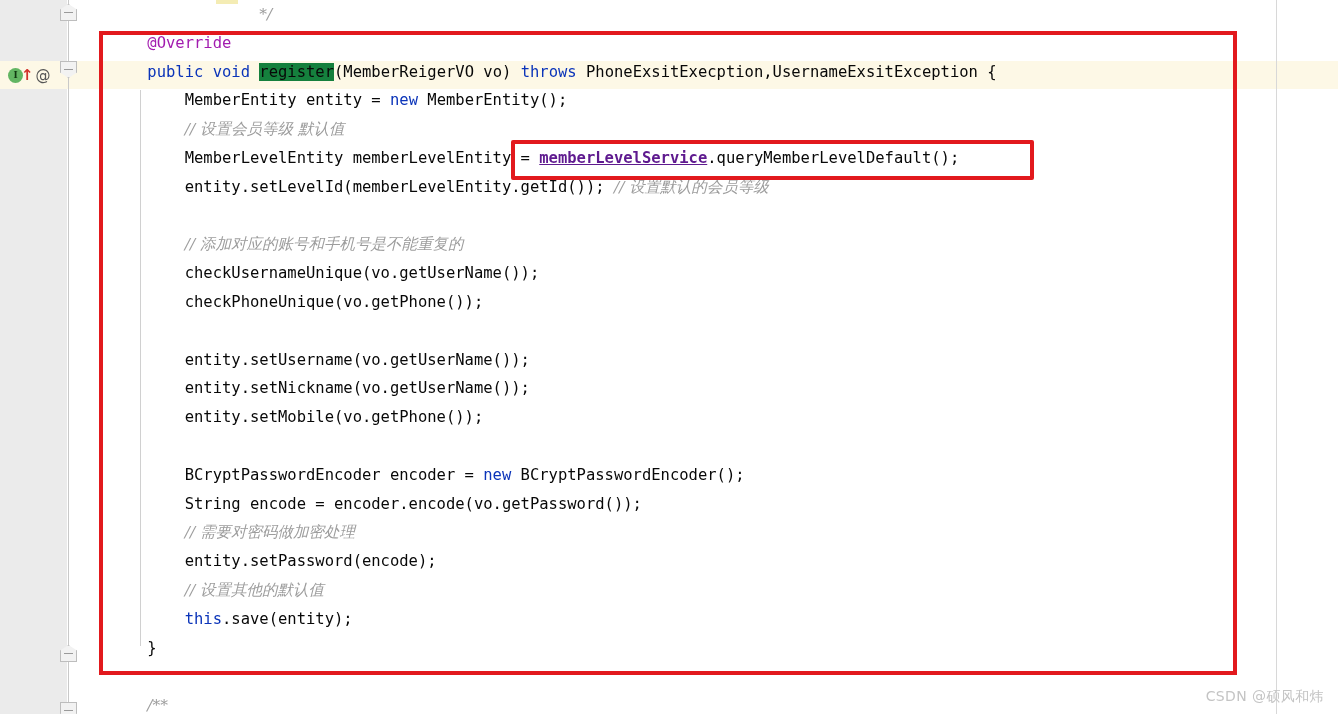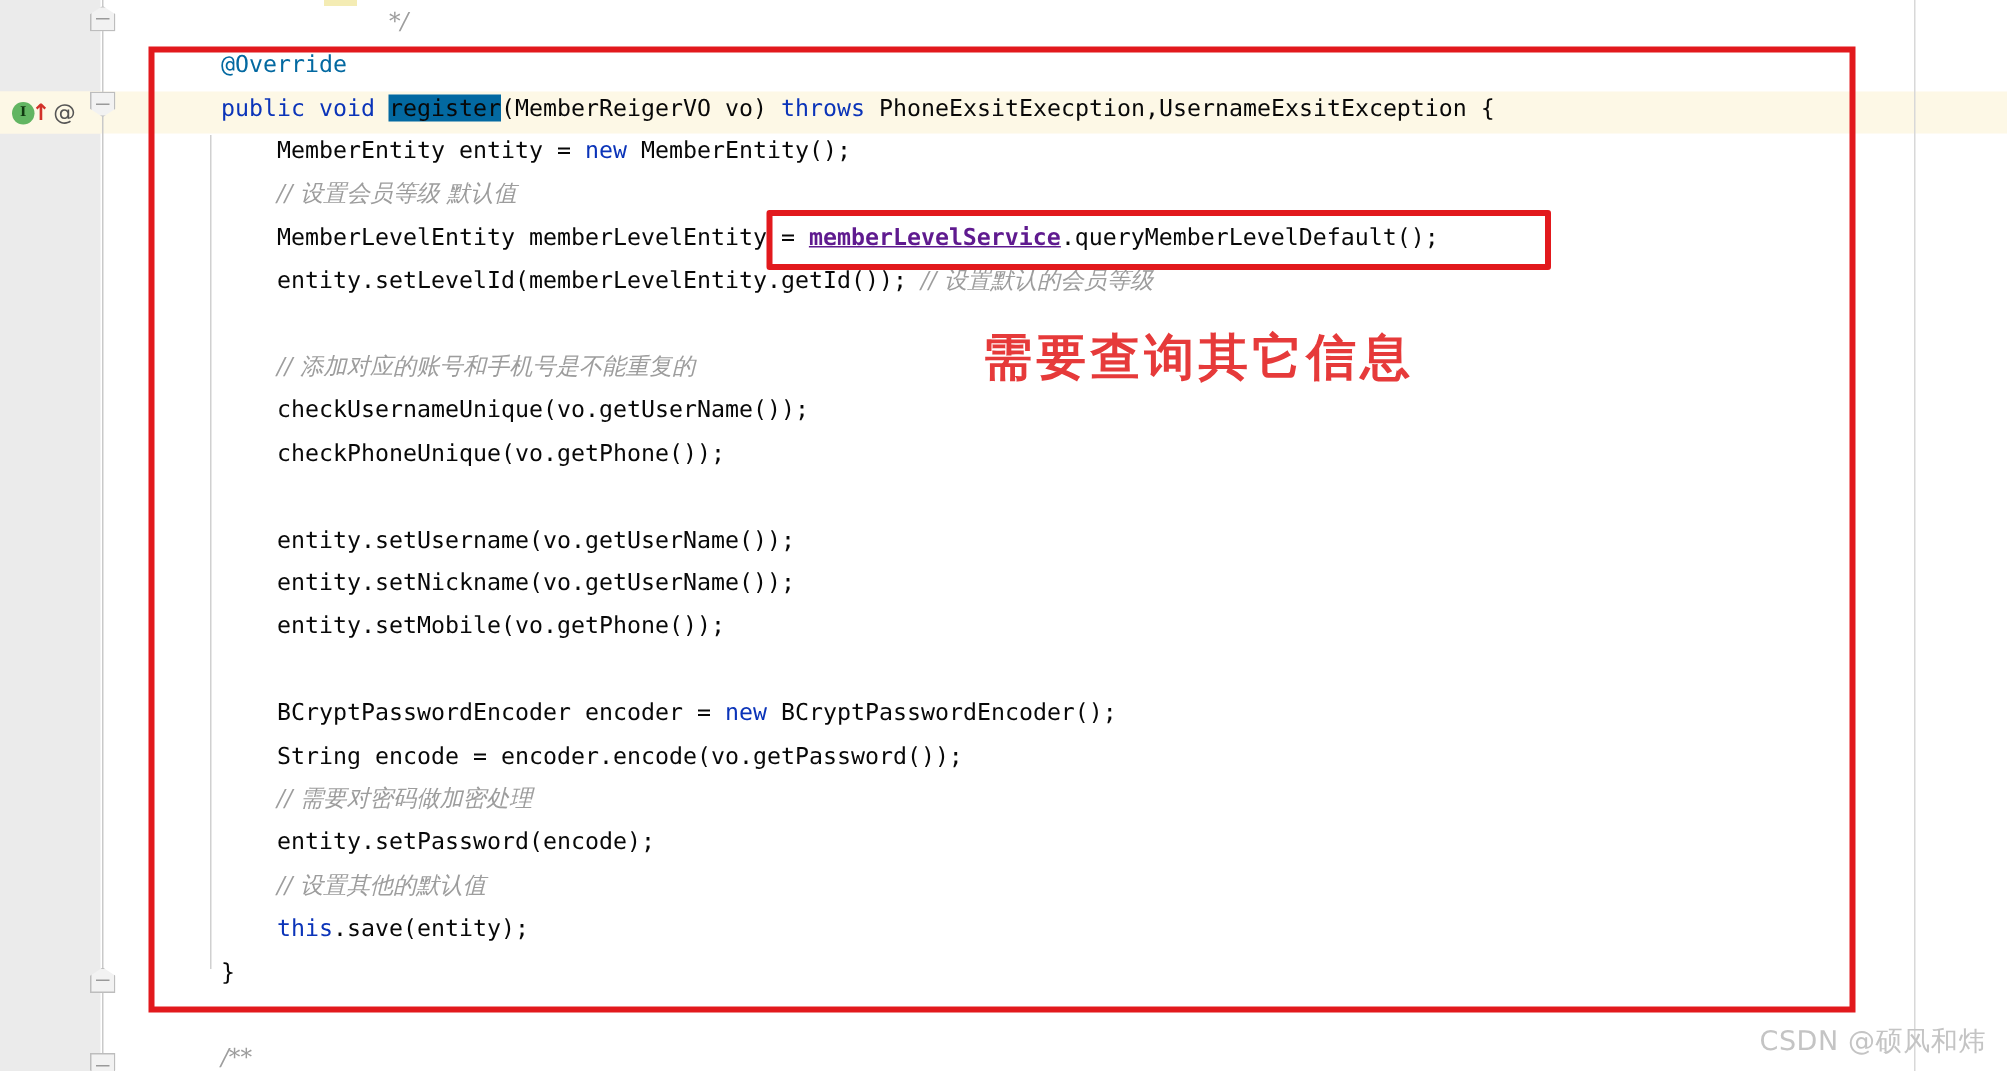--- a/index.html
+++ b/index.html
@@ -93,25 +93,25 @@
     white-space:pre;
     color:#080808;
   }
   .ln{height:28.8px;}
   .ind{
     position:absolute;left:140px;top:90px;width:1px;height:556px;background:#d0d0d0;
   }
 
   
   .kw      {color:#0b34b9;font-weight:normal;}
-  .anno    {color:#0369a1;}
+  .anno    {color:#a21caf;}
   .cmt     {color:#9d9d9d;font-style:italic;font-family:"DejaVu Serif","Liberation Serif",serif;}
   .plain   {color:#080808;}
   .field   {color:#5f1a8f;font-weight:bold;text-decoration:underline;}
-  .ident-hl{background:#0369a1;}
+  .ident-hl{background:#15803d;}
 
   
   .red-frame{
     position:absolute;left:99px;top:31px;width:1138px;height:644px;
     border:4px solid #e2191d;box-sizing:border-box;
     pointer-events:none;
   }
   .red-inline-box{
     position:absolute;left:511px;top:140px;width:523px;height:40px;
     border:4px solid #e2191d;box-sizing:border-box;border-radius:2px;
@@ -123,21 +123,21 @@
     font-family:"DejaVu Serif","Liberation Serif",serif;
     font-size:33px;font-weight:bold;letter-spacing:3px;
     color:#e63a3a;
     text-shadow:1px 1px 0 #ffffff,-1px -1px 0 #ffffff,1px -1px 0 #ffffff,-1px 1px 0 #ffffff;
   }
 
   
   .watermark{
     position:absolute;right:14px;bottom:8px;
     font-family:"DejaVu Sans","Liberation Sans",sans-serif;
-    font-size:18px;color:#c4c4c4;letter-spacing:.4px;
+    font-size:14px;color:#c4c4c4;letter-spacing:.4px;
   }
 </style>
 </head>
 <body>
 
 <div id="editor">
 
   <div class="gutter"></div>
   <div class="caret-line-gutter"></div>
   <div class="caret-line"></div>
@@ -167,16 +167,15 @@
     <span class="at-icon">@</span>
   </div>
 
   <div class="margin-guide"></div>
   <div class="ind"></div>
 
   <div class="code" id="code-lines"><div class="ln">                <span class="cmt">*/</span></div><div class="ln">    <span class="anno">@Override</span></div><div class="ln">    <span class="kw">public</span><span class="plain"> </span><span class="kw">void</span><span class="plain"> </span><span class="plain ident-hl">register</span><span class="plain">(MemberReigerVO vo) </span><span class="kw">throws</span><span class="plain"> PhoneExsitExecption,UsernameExsitException {</span></div><div class="ln">        <span class="plain">MemberEntity entity = </span><span class="kw">new</span><span class="plain"> MemberEntity();</span></div><div class="ln">        <span class="cmt">// 设置会员等级 默认值</span></div><div class="ln">        <span class="plain">MemberLevelEntity memberLevelEntity = </span><span class="field">memberLevelService</span><span class="plain">.queryMemberLevelDefault();</span></div><div class="ln">        <span class="plain">entity.setLevelId(memberLevelEntity.getId()); </span><span class="cmt">// 设置默认的会员等级</span></div><div class="ln"><span class="plain"> </span></div><div class="ln">        <span class="cmt">// 添加对应的账号和手机号是不能重复的</span></div><div class="ln">        <span class="plain">checkUsernameUnique(vo.getUserName());</span></div><div class="ln">        <span class="plain">checkPhoneUnique(vo.getPhone());</span></div><div class="ln"><span class="plain"> </span></div><div class="ln">        <span class="plain">entity.setUsername(vo.getUserName());</span></div><div class="ln">        <span class="plain">entity.setNickname(vo.getUserName());</span></div><div class="ln">        <span class="plain">entity.setMobile(vo.getPhone());</span></div><div class="ln"><span class="plain"> </span></div><div class="ln">        <span class="plain">BCryptPasswordEncoder encoder = </span><span class="kw">new</span><span class="plain"> BCryptPasswordEncoder();</span></div><div class="ln">        <span class="plain">String encode = encoder.encode(vo.getPassword());</span></div><div class="ln">        <span class="cmt">// 需要对密码做加密处理</span></div><div class="ln">        <span class="plain">entity.setPassword(encode);</span></div><div class="ln">        <span class="cmt">// 设置其他的默认值</span></div><div class="ln">        <span class="kw">this</span><span class="plain">.save(entity);</span></div><div class="ln">    <span class="plain">}</span></div><div class="ln"><span class="plain"> </span></div><div class="ln">    <span class="cmt">/**</span></div></div>
 
   <div class="red-frame"></div>
   <div class="red-inline-box"></div>
-  <div class="red-note">需要查询其它信息</div>
 
   <div class="watermark">CSDN @硕风和炜</div>
 </div>
 
 </body></html>

